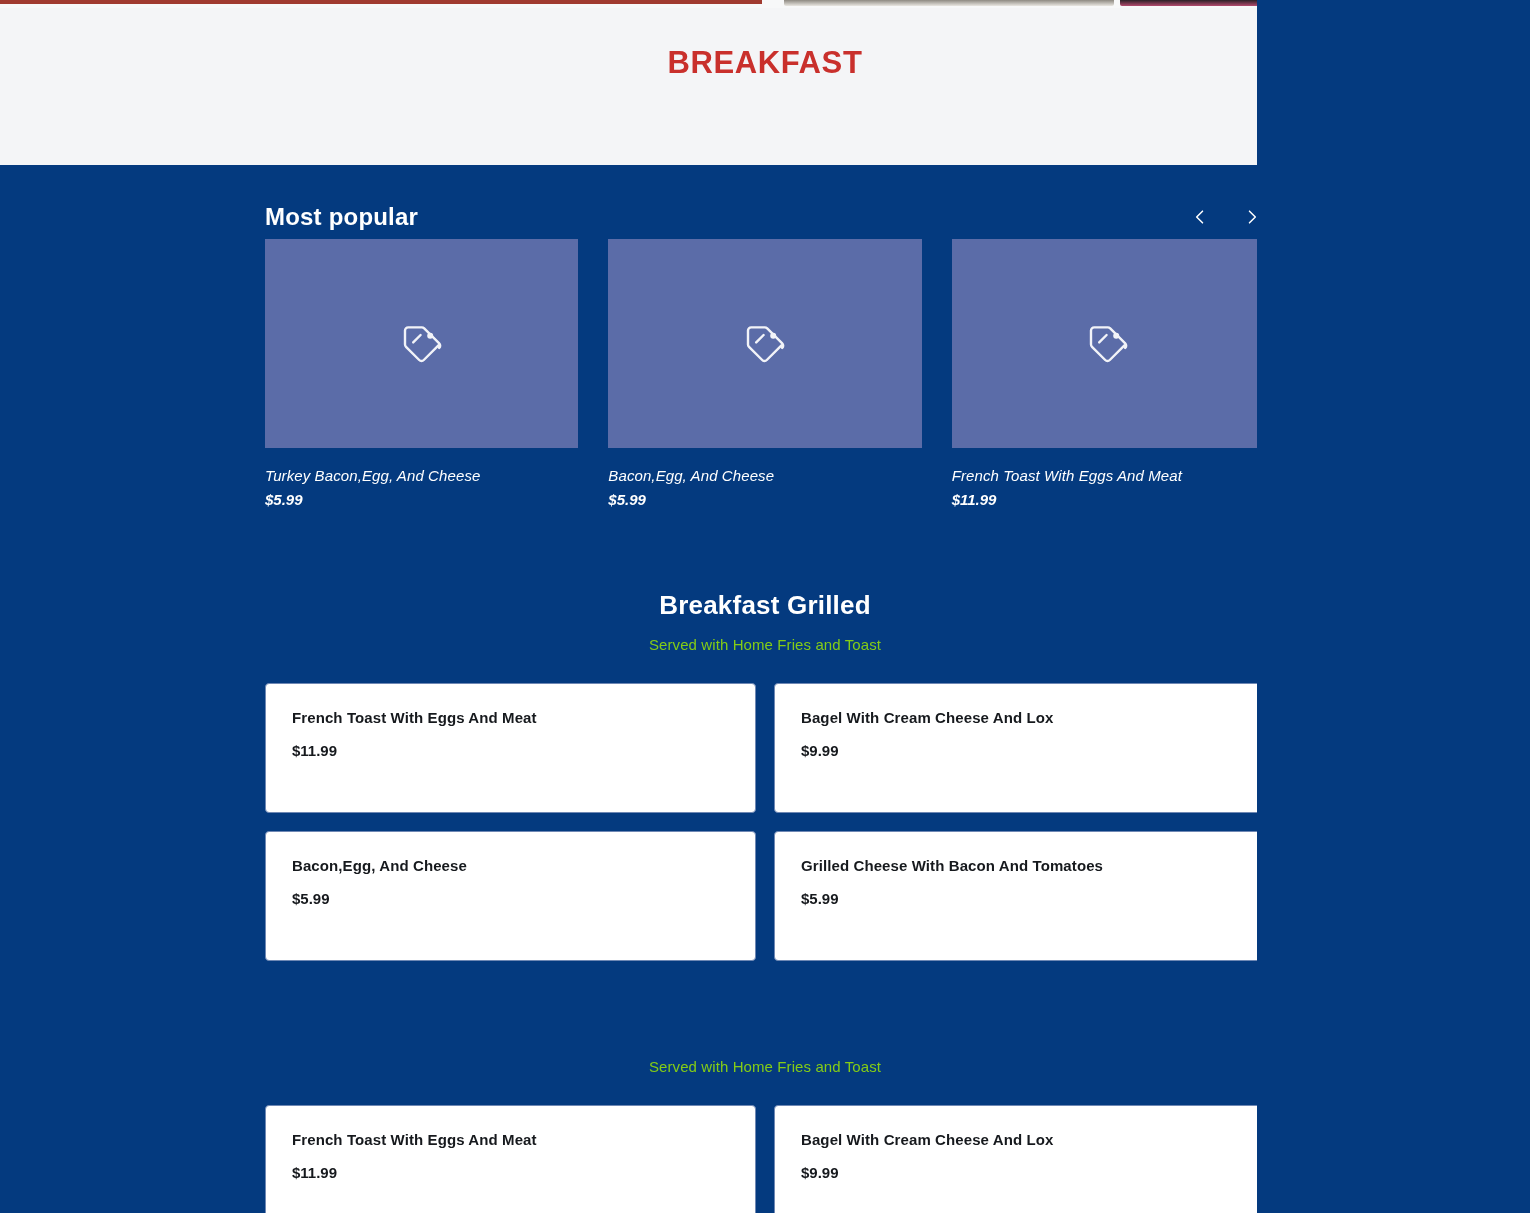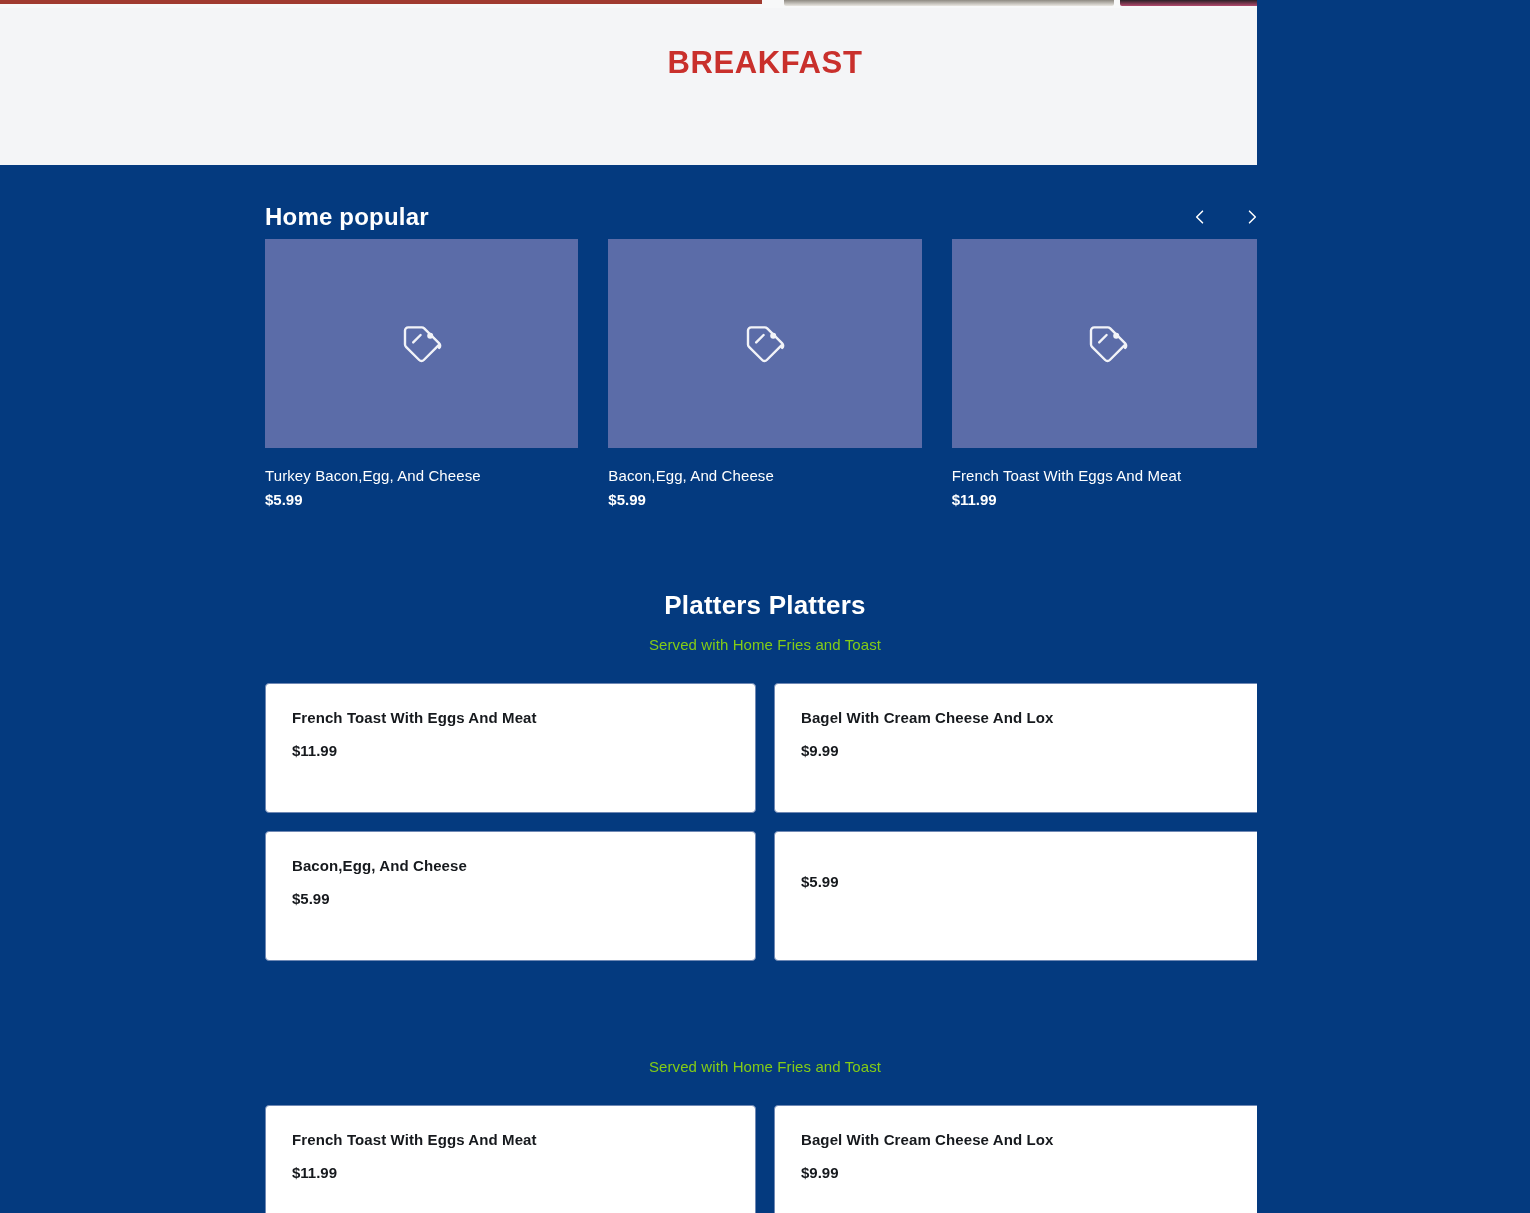--- a/index.html
+++ b/index.html
@@ -96,20 +96,21 @@
     display: flex; align-items: center; justify-content: center;
     cursor: pointer;
     background: none; border: none;
   }
   .nav-btn svg { display: block; }
 
   .popular-grid {
     display: grid;
     grid-template-columns: repeat(3, 1fr);
     gap: 30px;
+    font-style: italic;
   }
   .pop-card { cursor: pointer; }
   .pop-thumb {
     width: 100%;
     height: 209px;
     background: #5b6ca8;
     display: flex;
     align-items: center;
     justify-content: center;
   }
@@ -188,21 +189,21 @@
 
   <div class="title-band">
     <h1 class="page-title">BREAKFAST</h1>
   </div>
 
   <div class="body-blue">
     <div class="wrap">
 
       <div>
         <div class="popular-head">
-          <h2 class="popular-title">Home popular</h2>
+          <h2 class="popular-title">Most popular</h2>
           <div class="carousel-nav">
             <button class="nav-btn">
               <span>
                 <svg width="20" height="20" viewBox="0 0 24 24" fill="none" stroke="#ffffff" stroke-width="1.8" stroke-linecap="round" stroke-linejoin="round">
                   <polyline points="15 5 8 12 15 19"></polyline>
                 </svg>
               </span>
             </button>
             <button class="nav-btn">
               <span>
@@ -255,36 +256,37 @@
               </span>
             </div>
             <div class="pop-name">French Toast With Eggs And Meat</div>
             <div class="pop-price">$11.99</div>
           </div>
 
         </div>
       </div>
 
       <div class="menu-section">
-        <h2 class="section-title">Platters Platters</h2>
+        <h2 class="section-title">Breakfast Grilled</h2>
         <div class="section-sub">Served with Home Fries and Toast</div>
         <div class="items-grid">
           <div class="item-card">
             <div class="item-name">French Toast With Eggs And Meat</div>
             <div class="item-price">$11.99</div>
           </div>
           <div class="item-card">
             <div class="item-name">Bagel With Cream Cheese And Lox</div>
             <div class="item-price">$9.99</div>
           </div>
           <div class="item-card">
             <div class="item-name">Bacon,Egg, And Cheese</div>
             <div class="item-price">$5.99</div>
           </div>
           <div class="item-card">
+            <div class="item-name">Grilled Cheese With Bacon And Tomatoes</div>
             <div class="item-price">$5.99</div>
           </div>
         </div>
       </div>
 
       <div class="menu-section">
         <div class="section-sub">Served with Home Fries and Toast</div>
         <div class="items-grid">
           <div class="item-card">
             <div class="item-name">French Toast With Eggs And Meat</div>

